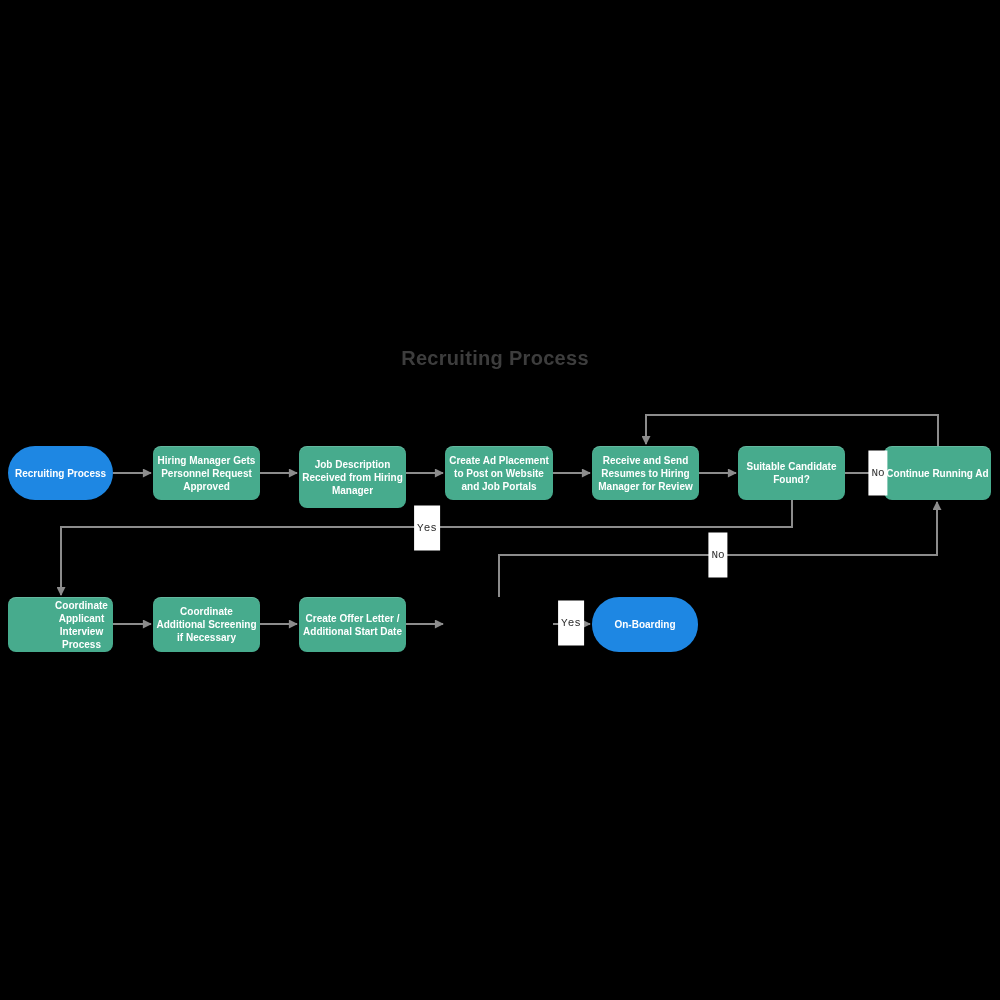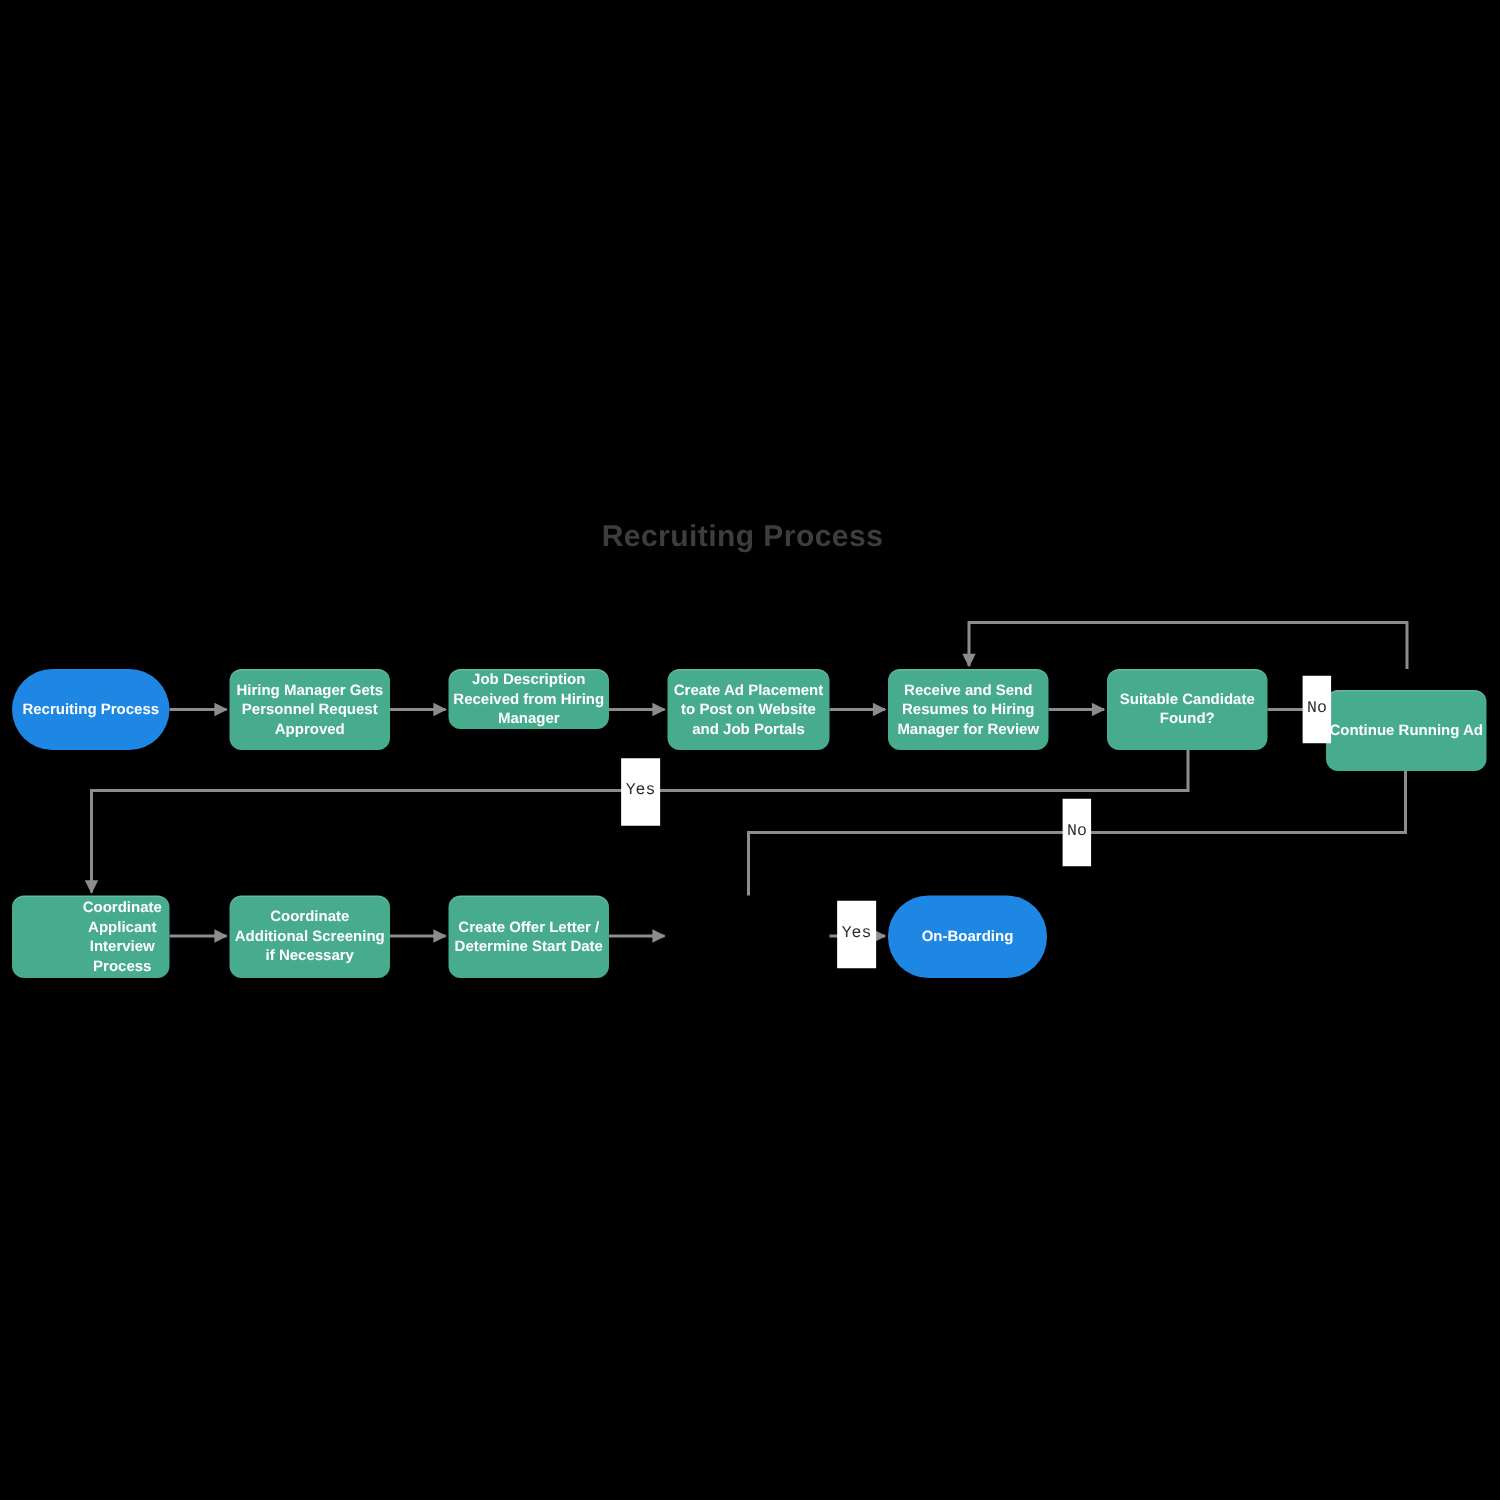--- a/index.html
+++ b/index.html
@@ -58,40 +58,40 @@
 <div class="chip" style="left: 878px; top: 473px;">No</div>
     <div class="chip" style="left: 427px; top: 528px;">Yes</div>
     <div class="chip" style="left: 571px; top: 623px;">Yes</div>
     <div class="chip" style="left: 718px; top: 555px;">No</div>
     <div class="node fill-blue" style="left: 8px; top: 446px; width: 105px; height: 54px;">
       <span>Recruiting Process</span>
     </div>
     <div class="node fill-green" style="left: 153px; top: 446px; width: 107px; height: 54px;">
       <span>Hiring Manager Gets Personnel Request Approved</span>
     </div>
-    <div class="node fill-green" style="left: 299px; top: 446px; width: 107px; height: 40px;">
+    <div class="node fill-green" style="left: 299px; top: 446px; width: 107px; height: 62px;">
       <span>Job Description Received from Hiring Manager</span>
     </div>
     <div class="node fill-green" style="left: 445px; top: 446px; width: 108px; height: 54px;">
       <span>Create Ad Placement to Post on Website and Job Portals</span>
     </div>
     <div class="node fill-green" style="left: 592px; top: 446px; width: 107px; height: 54px;">
       <span>Receive and Send Resumes to Hiring Manager for Review</span>
     </div>
     <div class="node fill-green" style="left: 738px; top: 446px; width: 107px; height: 54px;">
       <span>Suitable Candidate Found?</span>
     </div>
-    <div class="node fill-green" style="left: 884px; top: 446px; width: 107px; height: 54px; margin-top: 14px;">
+    <div class="node fill-green" style="left: 884px; top: 446px; width: 107px; height: 54px;">
       <span>Continue Running Ad</span>
     </div>
     <div class="node fill-green" style="left: 8px; top: 597px; width: 105px; height: 55px; padding-left: 44px;">
       <span>Coordinate Applicant Interview Process</span>
     </div>
     <div class="node fill-green" style="left: 153px; top: 597px; width: 107px; height: 55px;">
       <span>Coordinate Additional Screening if Necessary</span>
     </div>
     <div class="node fill-green" style="left: 299px; top: 597px; width: 107px; height: 55px;">
-      <span>Create Offer Letter / Determine Start Date</span>
+      <span>Create Offer Letter / Additional Start Date</span>
     </div>
     <div class="node fill-blue" style="left: 592px; top: 597px; width: 106px; height: 55px; align-items: center;">
       <span>On-Boarding</span>
     </div>
   </div>
 
 </body></html>

